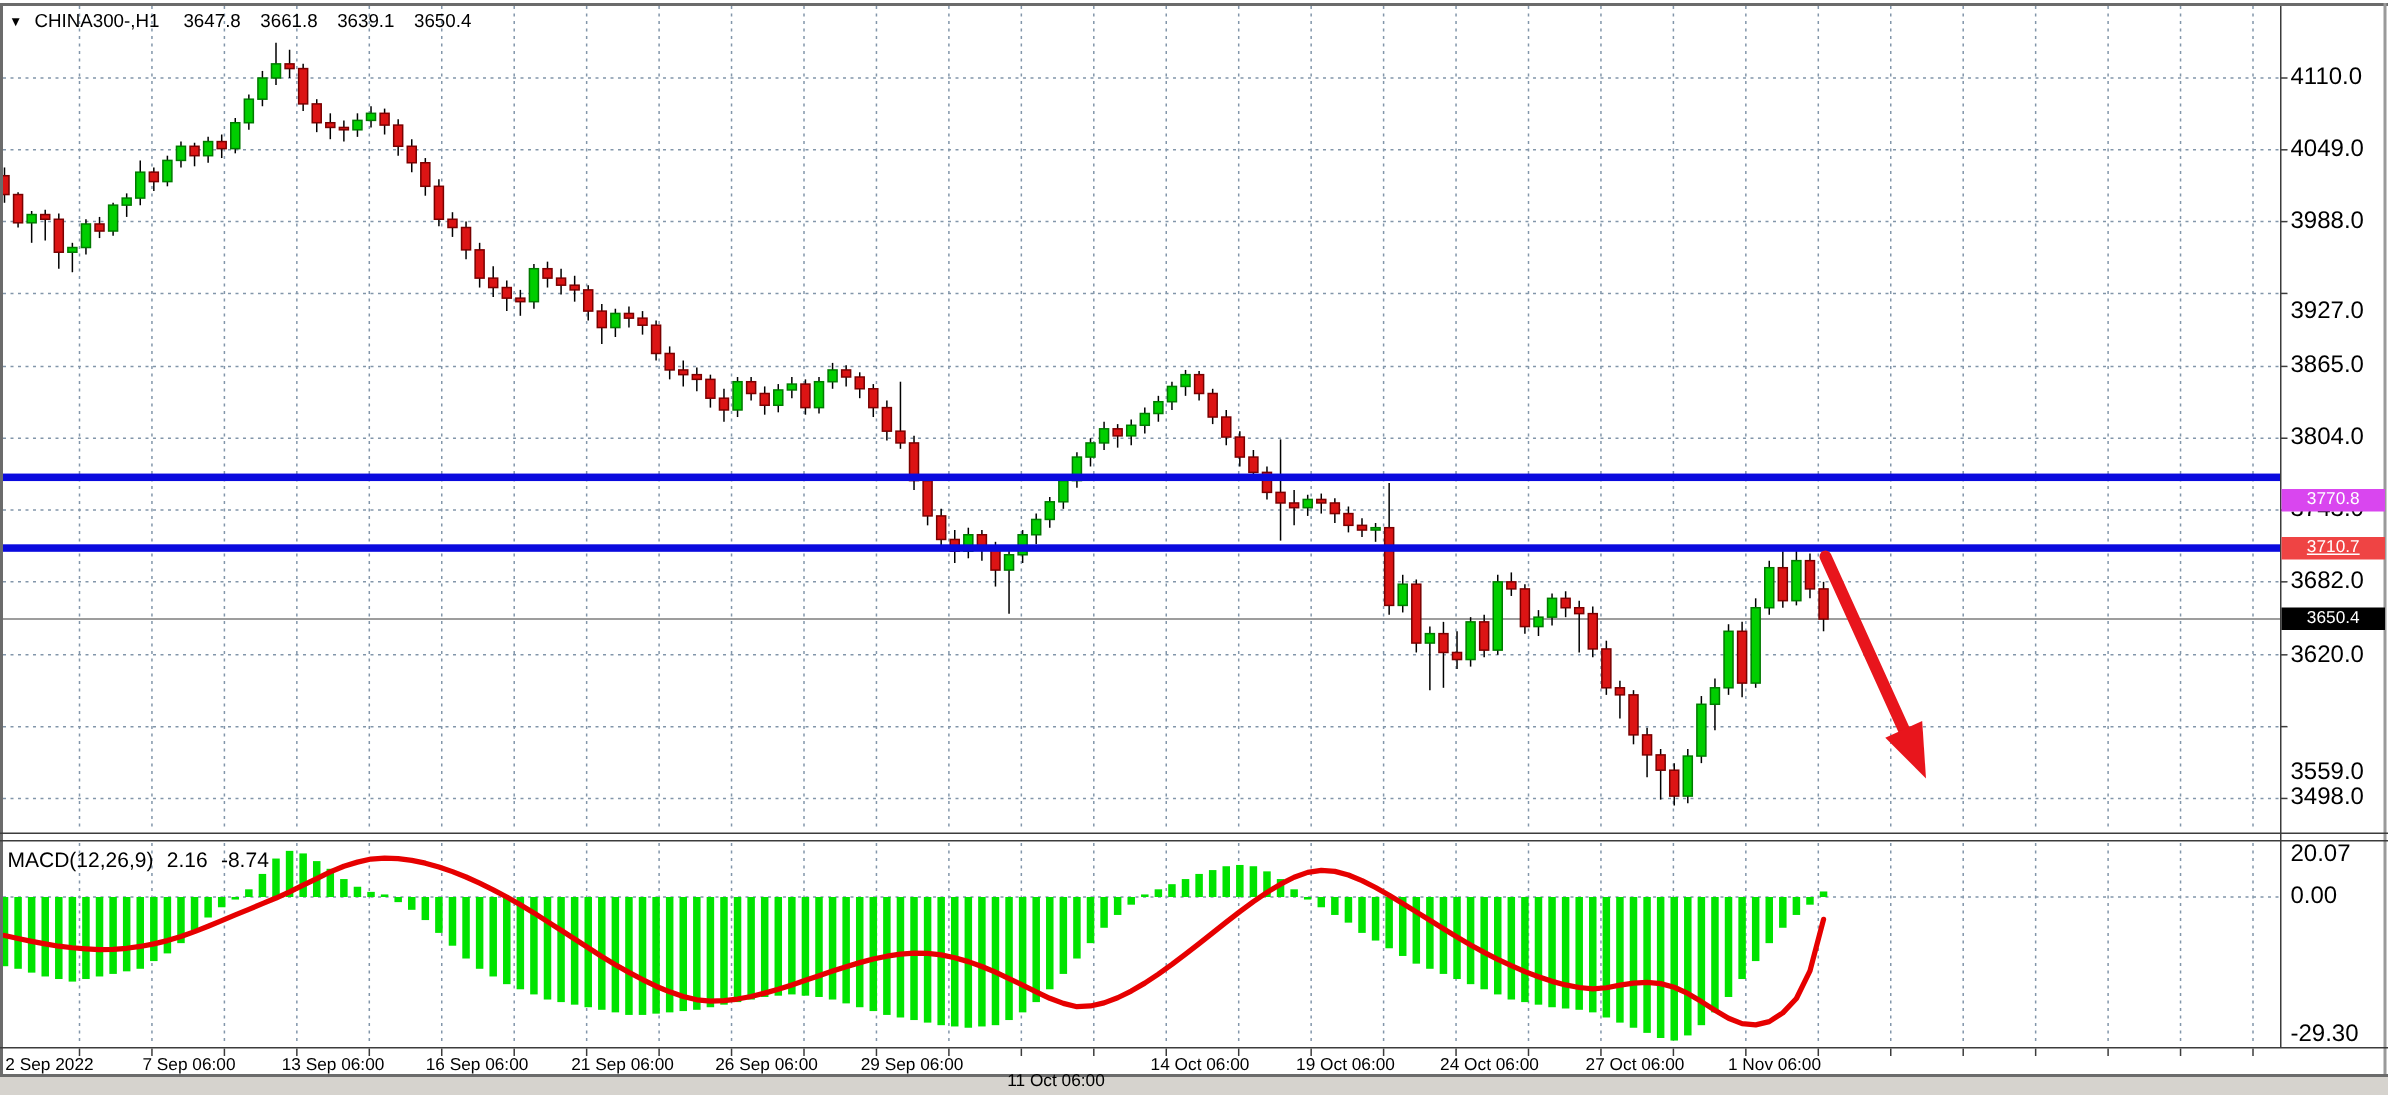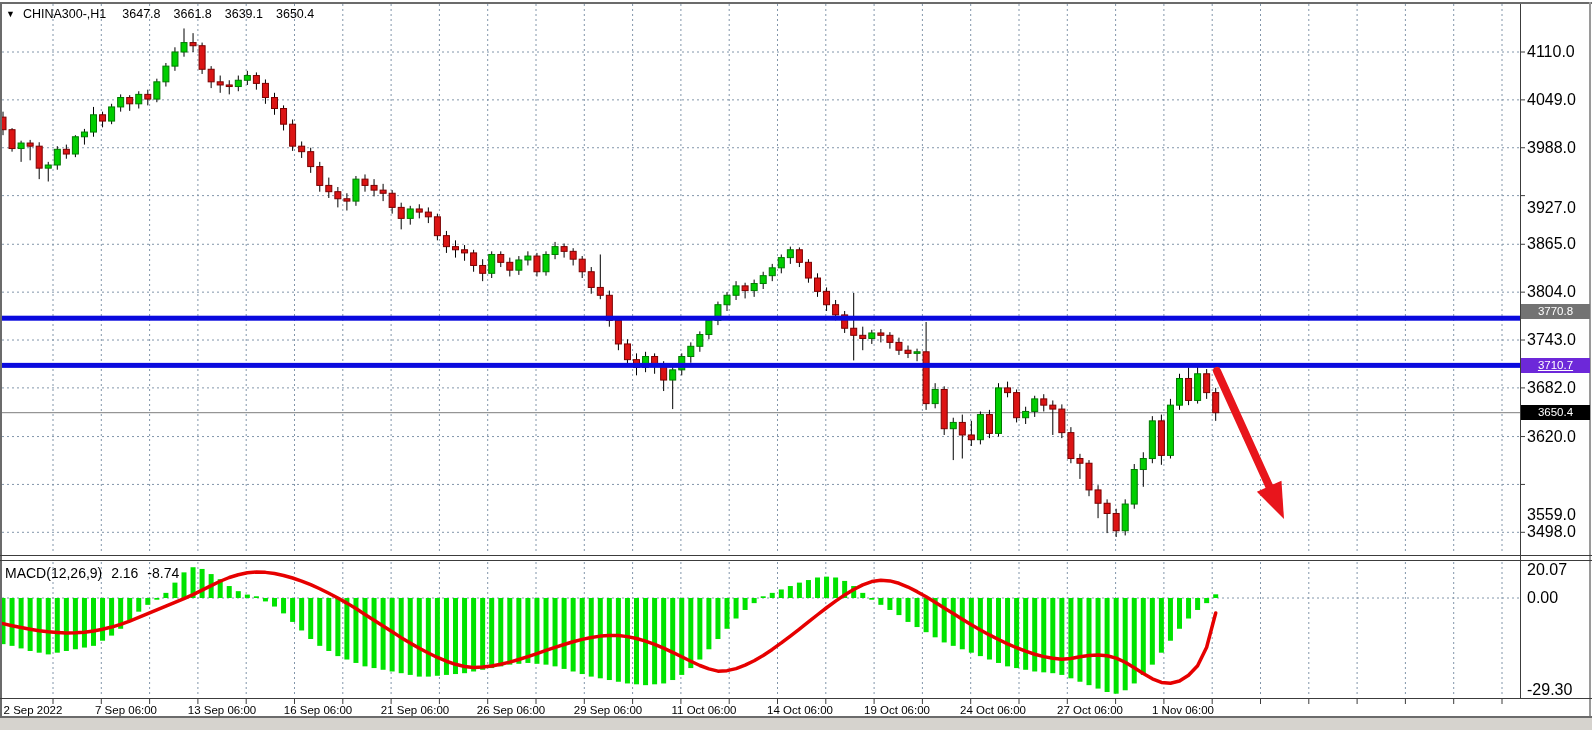--- a/index.html
+++ b/index.html
@@ -617,25 +617,25 @@
       <div class="ylab" style="top: 683px;">-29.30</div>
     </div>
   <div class="abs" id="t-axis" style="left:0;top:0">
       <div class="tlab" style="left: 33px;">2 Sep 2022</div>
       <div class="tlab" style="left: 126px;">7 Sep 06:00</div>
       <div class="tlab" style="left: 222px;">13 Sep 06:00</div>
       <div class="tlab" style="left: 318px;">16 Sep 06:00</div>
       <div class="tlab" style="left: 415px;">21 Sep 06:00</div>
       <div class="tlab" style="left: 511px;">26 Sep 06:00</div>
       <div class="tlab" style="left: 608px;">29 Sep 06:00</div>
-      <div class="tlab" style="left: 704px;">11 Oct 06:00</div>
+      <div class="tlab" style="left: 704px; margin-top: 11px;">11 Oct 06:00</div>
       <div class="tlab" style="left: 800px;">14 Oct 06:00</div>
       <div class="tlab" style="left: 897px;">19 Oct 06:00</div>
       <div class="tlab" style="left: 993px;">24 Oct 06:00</div>
       <div class="tlab" style="left: 1090px;">27 Oct 06:00</div>
       <div class="tlab" style="left: 1183px; text-align: right;">1 Nov 06:00</div>
     </div>
   <div class="abs" id="badges" style="left:0;top:0">
-      <div class="badge" style="top: 304px; background: #737373; color: rgb(255, 255, 255);">3770.8</div>
-      <div class="badge" style="top: 357.872px; background: #6d28d9; color: rgb(255, 255, 255); text-decoration: underline;">3710.7</div>
+      <div class="badge" style="top: 326px; background: #d946ef; color: rgb(255, 255, 255);">3770.8</div>
+      <div class="badge" style="top: 357.872px; background: #ef4444; color: rgb(255, 255, 255); text-decoration: underline;">3710.7</div>
       <div class="badge" style="top: 405.196px; background: rgb(0, 0, 0); color: rgb(255, 255, 255);">3650.4</div>
     </div>
 </div>
 
 </body></html>

